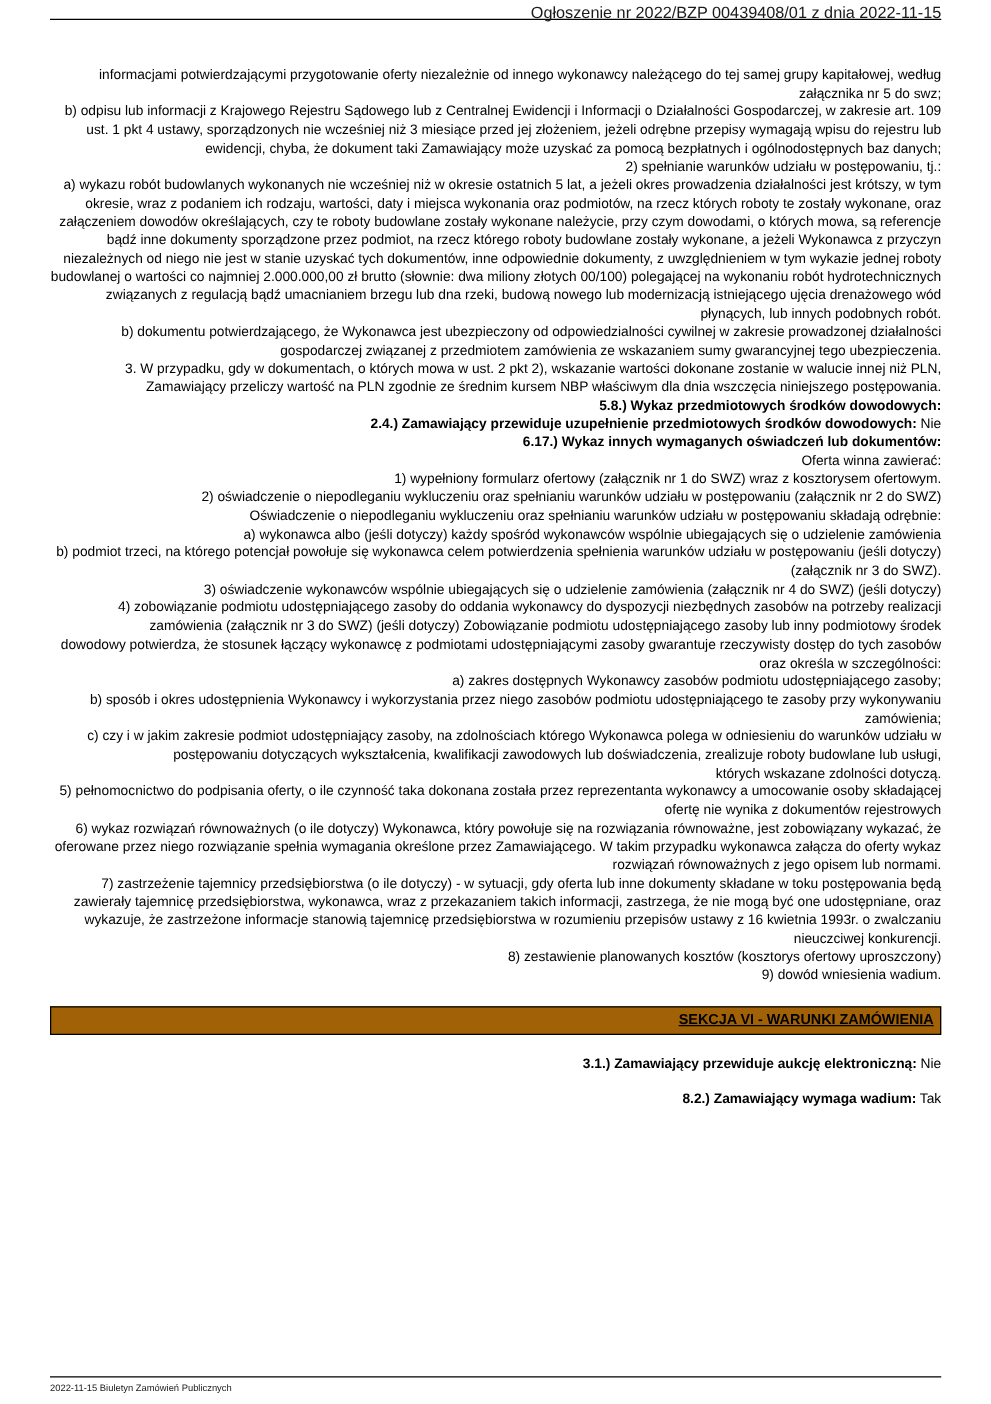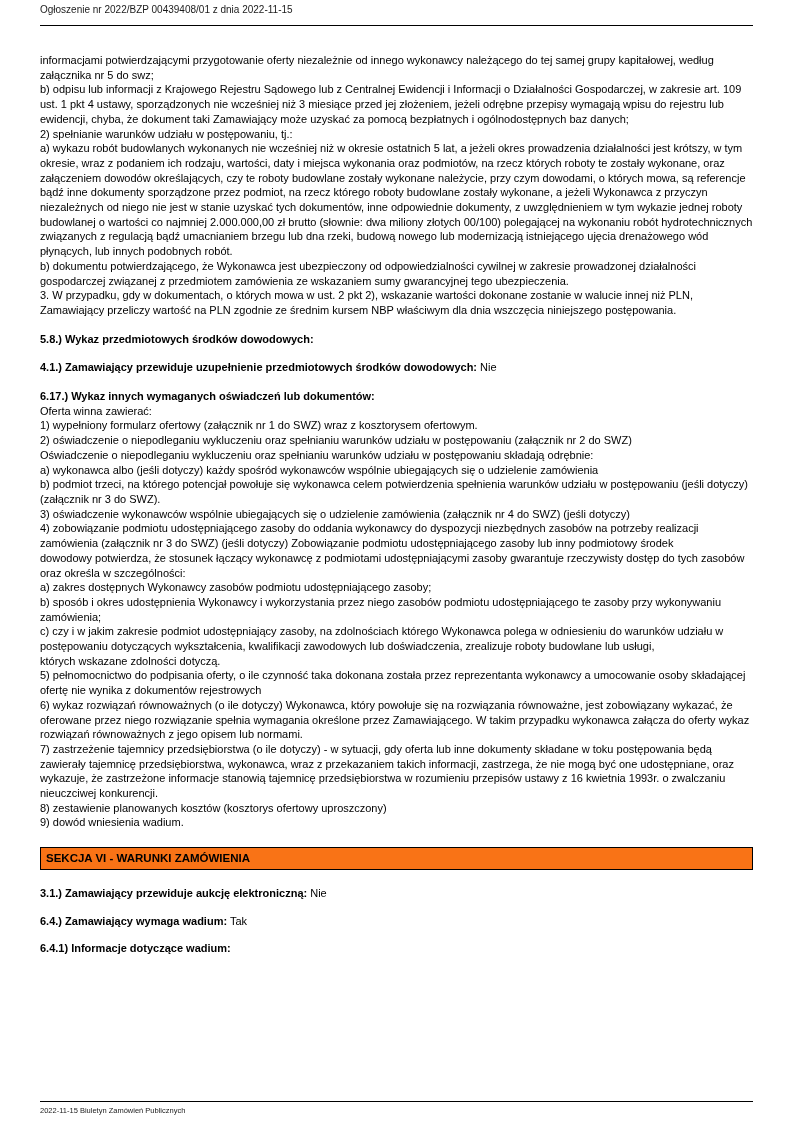--- a/index.html
+++ b/index.html
@@ -8,31 +8,32 @@
     background: #ffffff;
     font-family: "Liberation Sans", sans-serif;
     color: #000000;
     position: relative;
     overflow: hidden;
   }
   .page { position: absolute; inset: 0; }
 
   .page-header {
     position: absolute; top: 5px; left: 40px; right: 40px;
-    font-size: 10px; line-height: 10px; color: #1a1a1a;
-    padding-bottom: 10px;
+    font-size: 13px; line-height: 10px; color: #1a1a1a;
+    padding-bottom: 0;
     border-bottom: 1px solid #000;
+    text-align: right;
   }
 
   .content {
     position: absolute; top: 53px; left: 40px; width: 713px;
-    font-size: 11px; line-height: 14.7px;
+    font-size: 11px; line-height: 14.7px; text-align: right;
   }
   .block { margin: 0; }
-  .gap { margin-top: 14px; }
+  .gap { }
   .frow { margin-top: 13px; }
   .prewrap { white-space: pre-line; }
   .bold { font-weight: bold; }
 
   .section-bar {
     margin-top: 17px; margin-bottom: 16px;
     background: #b2b2b2;
     border: 1px solid #000;
     font-weight: bold;
     font-size: 11.5px;
@@ -64,21 +65,21 @@
 2) spełnianie warunków udziału w postępowaniu, tj.:
 a) wykazu robót budowlanych wykonanych nie wcześniej niż w okresie ostatnich 5 lat, a jeżeli okres prowadzenia działalności jest krótszy, w tym okresie, wraz z podaniem ich rodzaju, wartości, daty i miejsca wykonania oraz podmiotów, na rzecz których roboty te zostały wykonane, oraz załączeniem dowodów określających, czy te roboty budowlane zostały wykonane należycie, przy czym dowodami, o których mowa, są referencje bądź inne dokumenty sporządzone przez podmiot, na rzecz którego roboty budowlane zostały wykonane, a jeżeli Wykonawca z przyczyn niezależnych od niego nie jest w stanie uzyskać tych dokumentów, inne odpowiednie dokumenty, z uwzględnieniem w tym wykazie jednej roboty budowlanej o wartości co najmniej 2.000.000,00 zł brutto (słownie: dwa miliony złotych 00/100) polegającej na wykonaniu robót hydrotechnicznych związanych z regulacją bądź umacnianiem brzegu lub dna rzeki, budową nowego lub modernizacją istniejącego ujęcia drenażowego wód płynących, lub innych podobnych robót.
 b) dokumentu potwierdzającego, że Wykonawca jest ubezpieczony od odpowiedzialności cywilnej w zakresie prowadzonej działalności gospodarczej związanej z przedmiotem zamówienia ze wskazaniem sumy gwarancyjnej tego ubezpieczenia.
 3. W przypadku, gdy w dokumentach, o których mowa w ust. 2 pkt 2), wskazanie wartości dokonane zostanie w walucie innej niż PLN, Zamawiający przeliczy wartość na PLN zgodnie ze średnim kursem NBP właściwym dla dnia wszczęcia niniejszego postępowania.</div>
 
     <div class="block gap">
       <div class="bold">5.8.) Wykaz przedmiotowych środków dowodowych:</div>
     </div>
 
     <div class="block gap">
-      <span class="bold">4.1.) Zamawiający przewiduje uzupełnienie przedmiotowych środków dowodowych:</span>
+      <span class="bold">2.4.) Zamawiający przewiduje uzupełnienie przedmiotowych środków dowodowych:</span>
       <span>Nie</span>
     </div>
 
     <div class="block gap">
       <div class="bold">6.17.) Wykaz innych wymaganych oświadczeń lub dokumentów:</div>
       <div class="prewrap">Oferta winna zawierać:
 1) wypełniony formularz ofertowy (załącznik nr 1 do SWZ) wraz z kosztorysem ofertowym.
 2) oświadczenie o niepodleganiu wykluczeniu oraz spełnianiu warunków udziału w postępowaniu (załącznik nr 2 do SWZ)
 Oświadczenie o niepodleganiu wykluczeniu oraz spełnianiu warunków udziału w postępowaniu składają odrębnie:
 a) wykonawca albo (jeśli dotyczy) każdy spośród wykonawców wspólnie ubiegających się o udzielenie zamówienia
@@ -90,38 +91,35 @@
 b) sposób i okres udostępnienia Wykonawcy i wykorzystania przez niego zasobów podmiotu udostępniającego te zasoby przy wykonywaniu zamówienia;
 c) czy i w jakim zakresie podmiot udostępniający zasoby, na zdolnościach którego Wykonawca polega w odniesieniu do warunków udziału w postępowaniu dotyczących wykształcenia, kwalifikacji zawodowych lub doświadczenia, zrealizuje roboty budowlane lub usługi,
 których wskazane zdolności dotyczą.
 5) pełnomocnictwo do podpisania oferty, o ile czynność taka dokonana została przez reprezentanta wykonawcy a umocowanie osoby składającej ofertę nie wynika z dokumentów rejestrowych
 6) wykaz rozwiązań równoważnych (o ile dotyczy) Wykonawca, który powołuje się na rozwiązania równoważne, jest zobowiązany wykazać, że oferowane przez niego rozwiązanie spełnia wymagania określone przez Zamawiającego. W takim przypadku wykonawca załącza do oferty wykaz rozwiązań równoważnych z jego opisem lub normami.
 7) zastrzeżenie tajemnicy przedsiębiorstwa (o ile dotyczy) - w sytuacji, gdy oferta lub inne dokumenty składane w toku postępowania będą zawierały tajemnicę przedsiębiorstwa, wykonawca, wraz z przekazaniem takich informacji, zastrzega, że nie mogą być one udostępniane, oraz wykazuje, że zastrzeżone informacje stanowią tajemnicę przedsiębiorstwa w rozumieniu przepisów ustawy z 16 kwietnia 1993r. o zwalczaniu nieuczciwej konkurencji.
 8) zestawienie planowanych kosztów (kosztorys ofertowy uproszczony)
 9) dowód wniesienia wadium.</div>
     </div>
 
-    <div class="section-bar" style="background-color: #f97316;">
+    <div class="section-bar" style="background-color: #a16207; text-decoration: underline;">
       <span>SEKCJA VI - WARUNKI ZAMÓWIENIA</span>
     </div>
 
 
     <div class="block frow">
       <span class="bold">3.1.) Zamawiający przewiduje aukcję elektroniczną:</span>
       <span>Nie</span>
     </div>
 
     <div class="block frow">
-      <span class="bold">6.4.) Zamawiający wymaga wadium:</span>
+      <span class="bold">8.2.) Zamawiający wymaga wadium:</span>
       <span>Tak</span>
     </div>
 
-    <div class="block frow">
-      <span class="bold">6.4.1) Informacje dotyczące wadium:</span>
-    </div>
 
   </div>
 
   <div class="page-footer">
     <span class="left">2022-11-15 Biuletyn Zamówień Publicznych</span>
     <span class="right">Ogłoszenie o zamówieniu - Zamówienie udzielane jest w trybie podstawowym na podstawie: art. 275 pkt 1 ustawy - Roboty budowlane</span>
   </div>
 
 </div>
 

